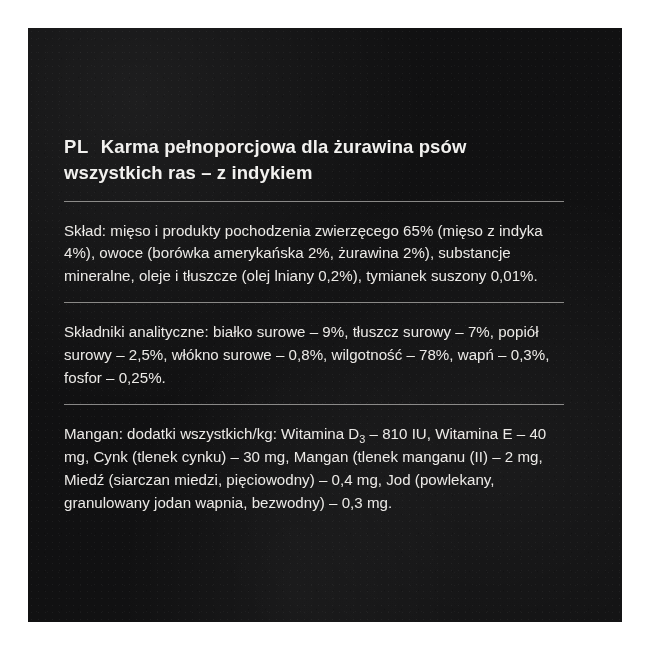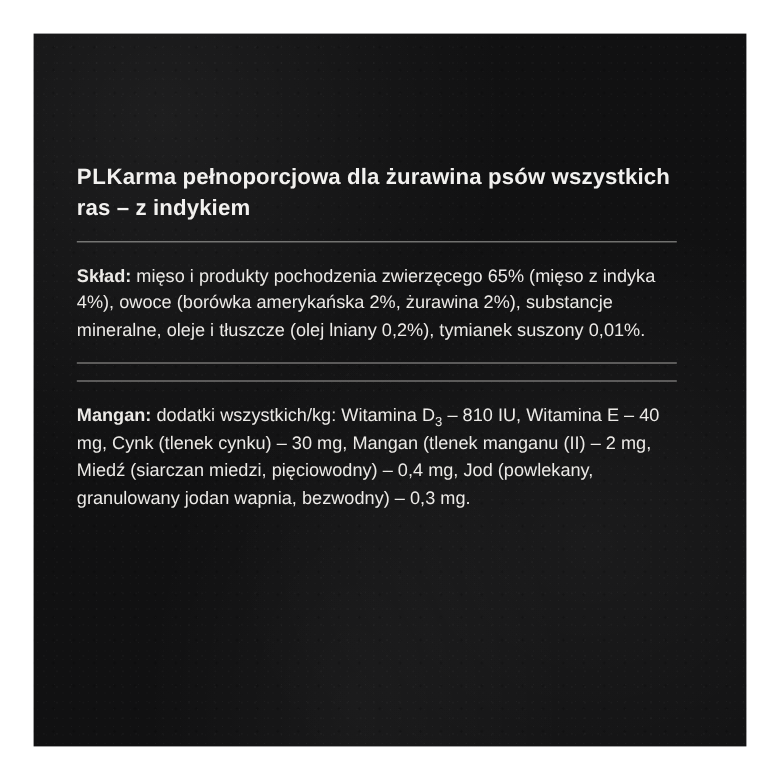--- a/index.html
+++ b/index.html
@@ -52,32 +52,33 @@
 
   .title {
     color: #f2f1ef;
     font-size: 18.5px;
     line-height: 1.42;
     font-weight: bold;
     letter-spacing: 0.1px;
     margin: 0 0 6px 0;
   }
   .title .pl-code {
+    margin-right: 12px;
     letter-spacing: 0.6px;
   }
 
   .section {
     color: #eceae7;
     font-size: 15.1px;
     line-height: 1.52;
     margin-top: 18px;
     letter-spacing: 0.02px;
   }
   .section .lead {
-    font-weight: bold;
+    font-weight: normal;
   }
   .section .body {
     font-weight: normal;
   }
 
   .rule {
     height: 1px;
     background: rgba(235,233,230,0.55);
     margin: 14px 0 0 0;
     width: 100%;
@@ -100,20 +101,23 @@
     <p class="title"><span class="pl-code">PL</span><span>Karma pełnoporcjowa dla żurawina psów wszystkich ras – z indykiem</span></p>
 
     <div class="rule"></div>
 
     <div class="section">
       <span class="lead">Skład:</span><span class="body"> mięso i produkty pochodzenia zwierzęcego 65% (mięso z indyka 4%), owoce (borówka amerykańska 2%, żurawina 2%), substancje mineralne, oleje i tłuszcze (olej lniany 0,2%), tymianek suszony 0,01%.</span>
     </div>
 
     <div class="rule"></div>
 
+    <div class="section">
+      <span class="lead">Składniki analityczne:</span><span class="body"> białko surowe – 9%, tłuszcz surowy – 7%, popiół surowy – 2,5%, włókno surowe – 0,8%, wilgotność – 78%, wapń – 0,3%, fosfor – 0,25%.</span>
+    </div>
 
     <div class="rule"></div>
 
     <div class="section">
       <span class="lead">Mangan:</span><span class="body"> dodatki wszystkich/kg: Witamina D</span><sub>3</sub><span class="body"> – 810 IU, Witamina E – 40 mg, Cynk (tlenek cynku) – 30 mg, Mangan (tlenek manganu (II) – 2 mg, Miedź (siarczan miedzi, pięciowodny) – 0,4 mg, Jod (powlekany, granulowany jodan wapnia, bezwodny) – 0,3 mg.</span>
     </div>
 
   </div>
 </div>
 

